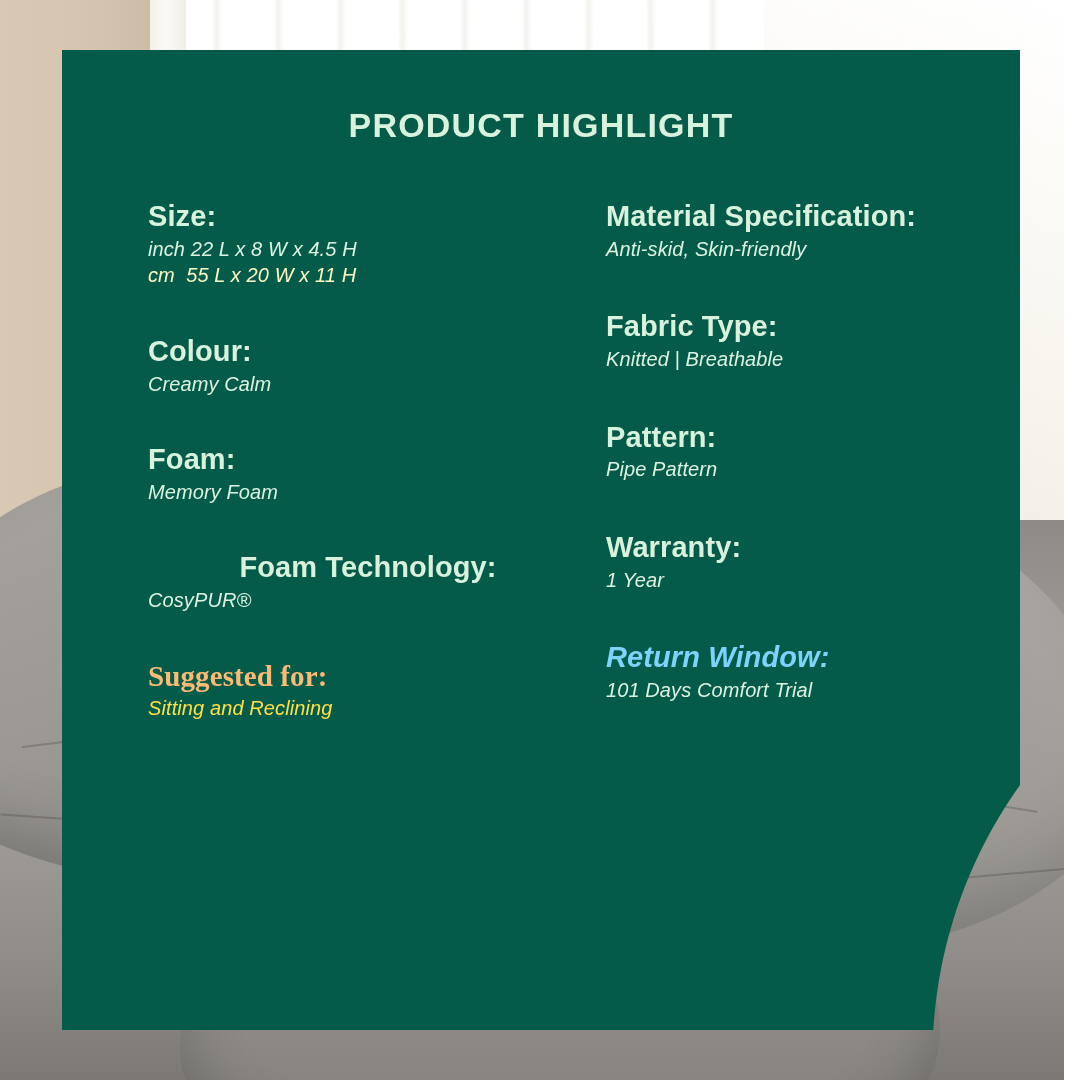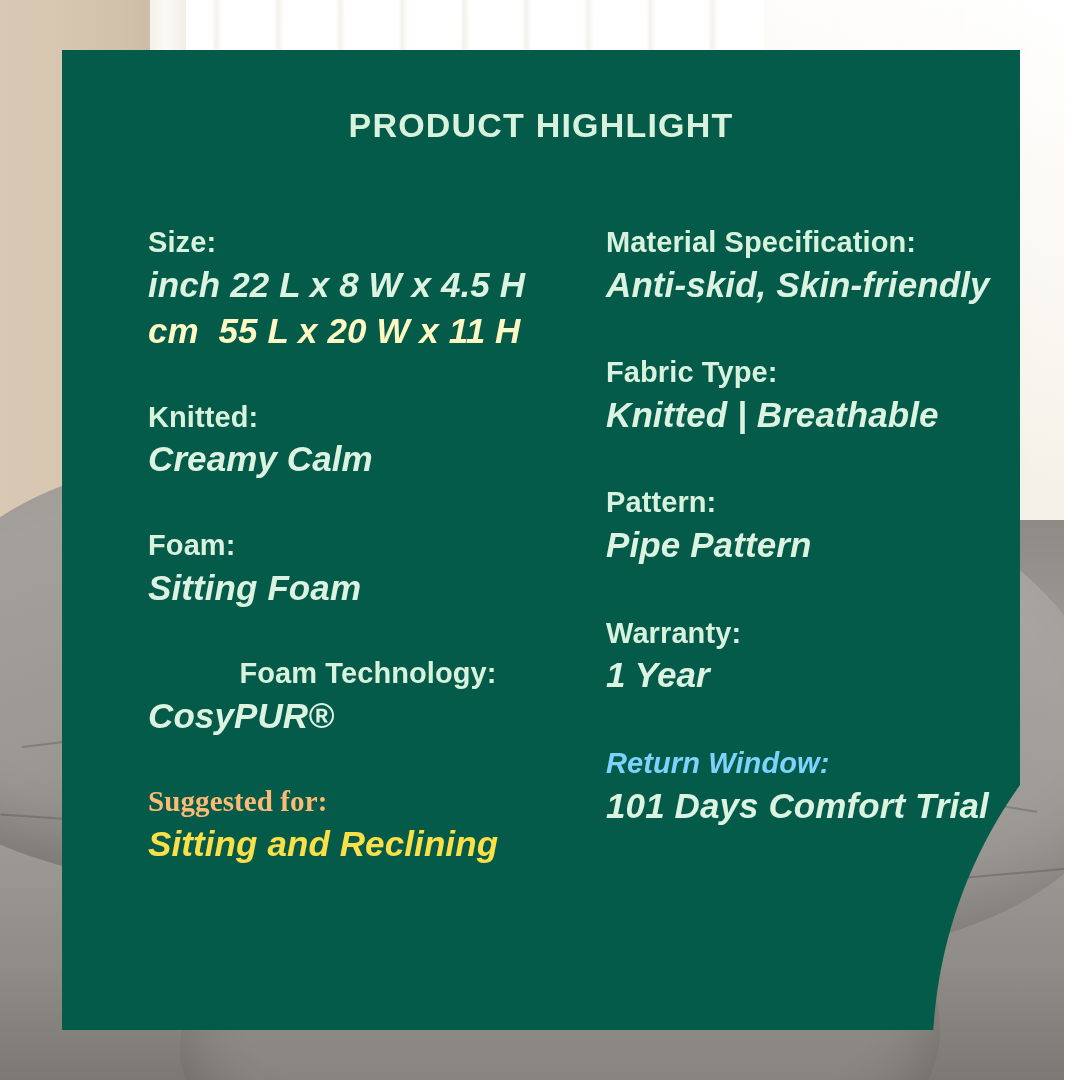--- a/index.html
+++ b/index.html
@@ -135,42 +135,41 @@
   
   .columns {
     position: absolute;
     top: 148px;
     left: 0;
     width: 958px;
     display: flex;
   }
   .col {
     flex: 0 0 auto;
-    margin-top: 26px;
   }
   .col-left  { width: 440px; padding-left: 86px; }
   .col-right { width: 470px; padding-left: 18px; }
 
   .spec {
     margin-bottom: 44px;
   }
   .spec:last-child { margin-bottom: 0; }
 
   .spec-label {
     color: #D8F2DE;
     font-size: 29px;
     font-weight: bold;
     line-height: 1.30;
     letter-spacing: 0.1px;
   }
   .spec-value {
     color: #DCF3E2;
-    font-size: 35px;
+    font-size: 20px;
     font-style: italic;
-    font-weight: bold;
+    font-weight: normal;
     line-height: 1.33;
     letter-spacing: 0.1px;
     white-space: pre;
   }
   .spec-value + .spec-value { margin-top: 0; }
 
   
   .col-right .spec { margin-bottom: 46px; }
 </style>
 </head>
@@ -204,27 +203,27 @@
 
       <div class="col col-left">
 
         <div class="spec">
           <div class="spec-label" style="color: rgb(216, 242, 222);">Size:</div>
           <div class="spec-value" style="color: rgb(220, 243, 226);">inch 22 L x 8 W x 4.5 H</div>
           <div class="spec-value" style="color: #fef9c3;">cm  55 L x 20 W x 11 H</div>
         </div>
 
         <div class="spec">
-          <div class="spec-label" style="color: rgb(216, 242, 222);">Knitted:</div>
+          <div class="spec-label" style="color: rgb(216, 242, 222);">Colour:</div>
           <div class="spec-value" style="color: rgb(220, 243, 226);">Creamy Calm</div>
         </div>
 
         <div class="spec">
           <div class="spec-label" style="color: rgb(216, 242, 222);">Foam:</div>
-          <div class="spec-value" style="color: rgb(220, 243, 226);">Sitting Foam</div>
+          <div class="spec-value" style="color: rgb(220, 243, 226);">Memory Foam</div>
         </div>
 
         <div class="spec">
           <div class="spec-label" style="color: rgb(216, 242, 222); text-align: center;">Foam Technology:</div>
           <div class="spec-value" style="color: rgb(220, 243, 226);">CosyPUR®</div>
         </div>
 
         <div class="spec">
           <div class="spec-label" style="color: #fdba74; font-family: Liberation Serif, serif;">Suggested for:</div>
           <div class="spec-value" style="color: #fde047;">Sitting and Reclining</div>

